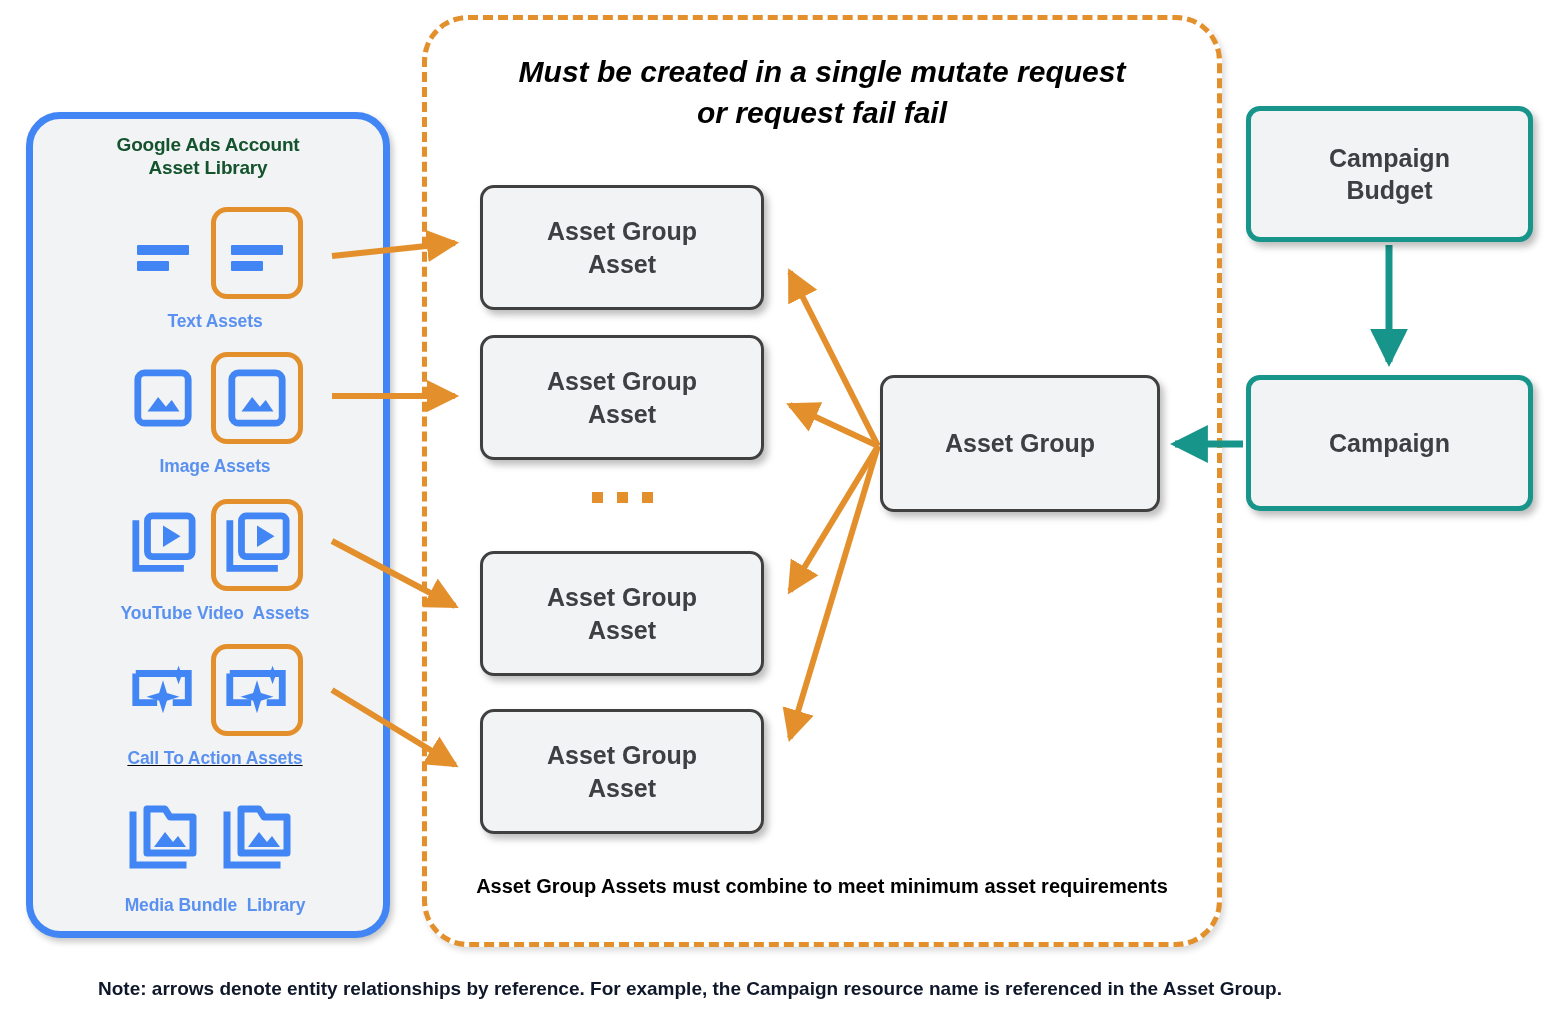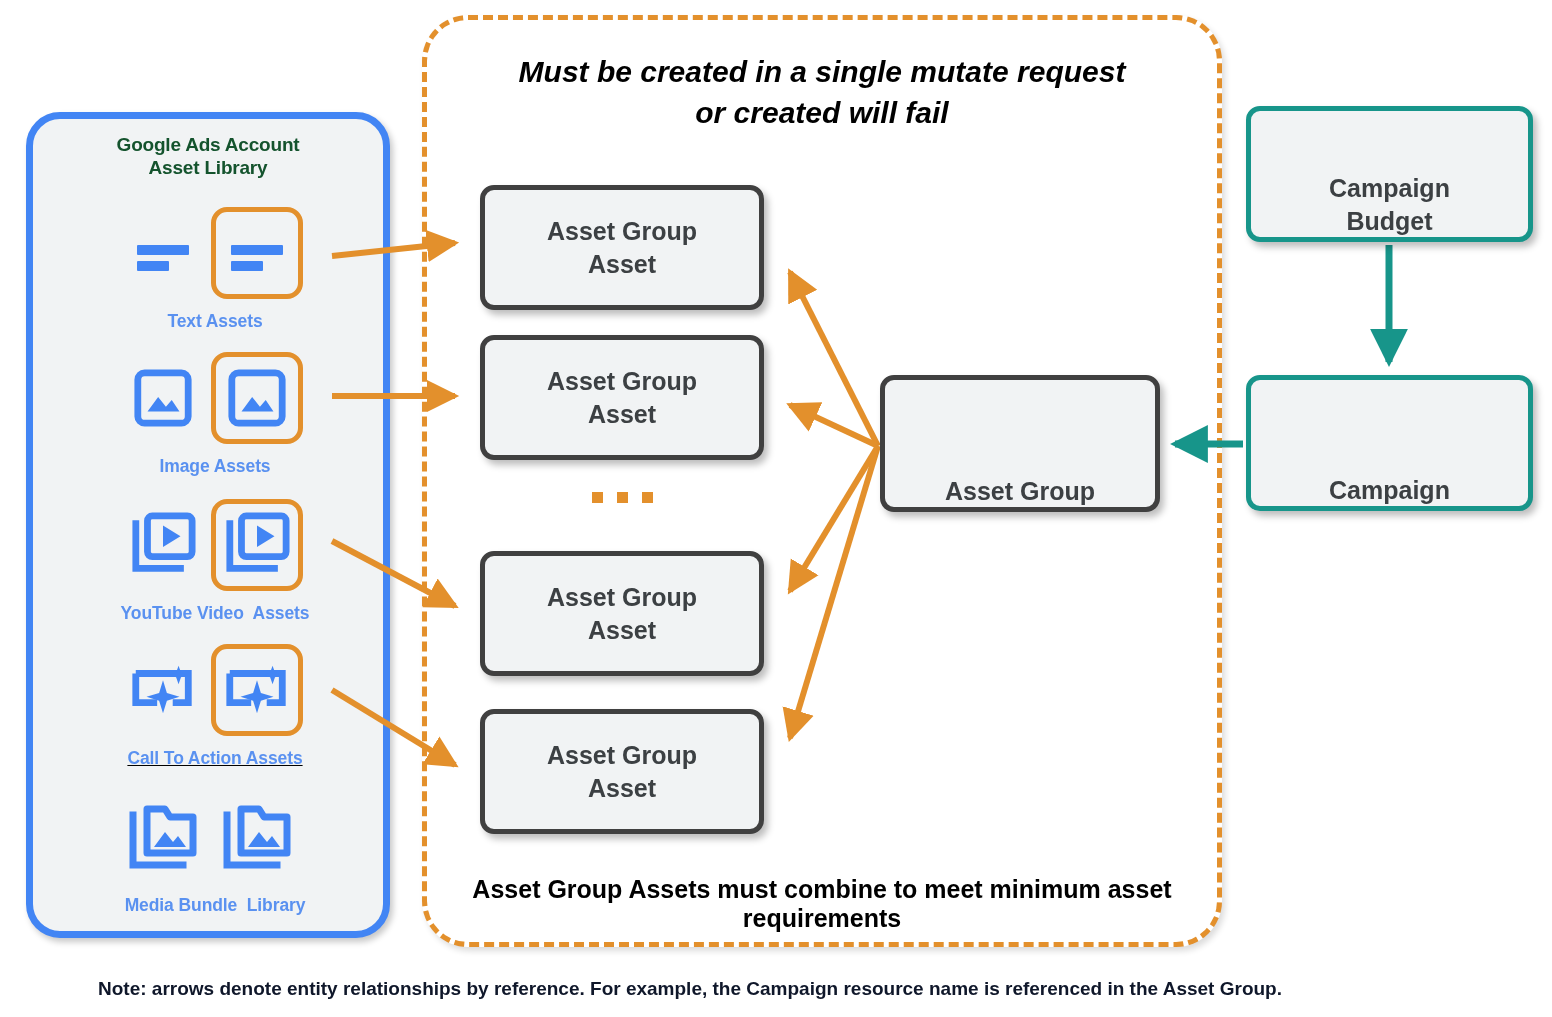--- a/index.html
+++ b/index.html
@@ -117,21 +117,21 @@
     color: #000000;
     line-height: 1.35;
     z-index: 6;
   }
   .mutate-footnote {
     position: absolute;
     left: 422px;
     top: 875px;
     width: 800px;
     text-align: center;
-    font-size: 25px;
+    font-size: 20px;
     font-weight: 700;
     color: #000000;
     z-index: 6;
   }
 
   
   .node {
     position: absolute;
     background: #f1f3f4;
     box-sizing: border-box;
@@ -140,23 +140,23 @@
     align-items: center;
     justify-content: center;
     text-align: center;
     font-size: 25px;
     font-weight: 700;
     color: #3c4043;
     line-height: 1.3;
     box-shadow: 4px 5px 7px rgba(0,0,0,0.26);
     z-index: 7;
   }
-  .node.orange { border: 5px solid #404040; }
+  .node.orange { border: 3px solid #404040; }
   .node.teal   { border: 5px solid #17958A; }
-  .node.plain  { font-weight: 600; align-items: flex-end; }
+  .node.plain  { font-weight: 600; }
 
   .aga-1 { left: 480px; top: 185px; width: 284px; height: 125px; }
   .aga-2 { left: 480px; top: 335px; width: 284px; height: 125px; }
   .aga-3 { left: 480px; top: 551px; width: 284px; height: 125px; }
   .aga-4 { left: 480px; top: 709px; width: 284px; height: 125px; }
 
   .asset-group-node { left: 880px; top: 375px; width: 280px; height: 137px; }
   .campaign-budget-node { left: 1246px; top: 106px; width: 287px; height: 136px; }
   .campaign-node { left: 1246px; top: 375px; width: 287px; height: 136px; }
 
@@ -192,21 +192,21 @@
 </style>
 </head>
 <body>
 
 <div class="stage">
 
   <div class="mutate-box"></div>
 
   <div class="mutate-title">
     <div>Must be created in a single mutate request</div>
-    <div>or created will fail</div>
+    <div>or request fail fail</div>
   </div>
 
   <div class="mutate-footnote">Asset Group Assets must combine to meet minimum asset requirements</div>
 
   <div class="library-panel">
     <div class="library-title">
       <div>Google Ads Account</div>
       <div>Asset Library</div>
     </div>
 

